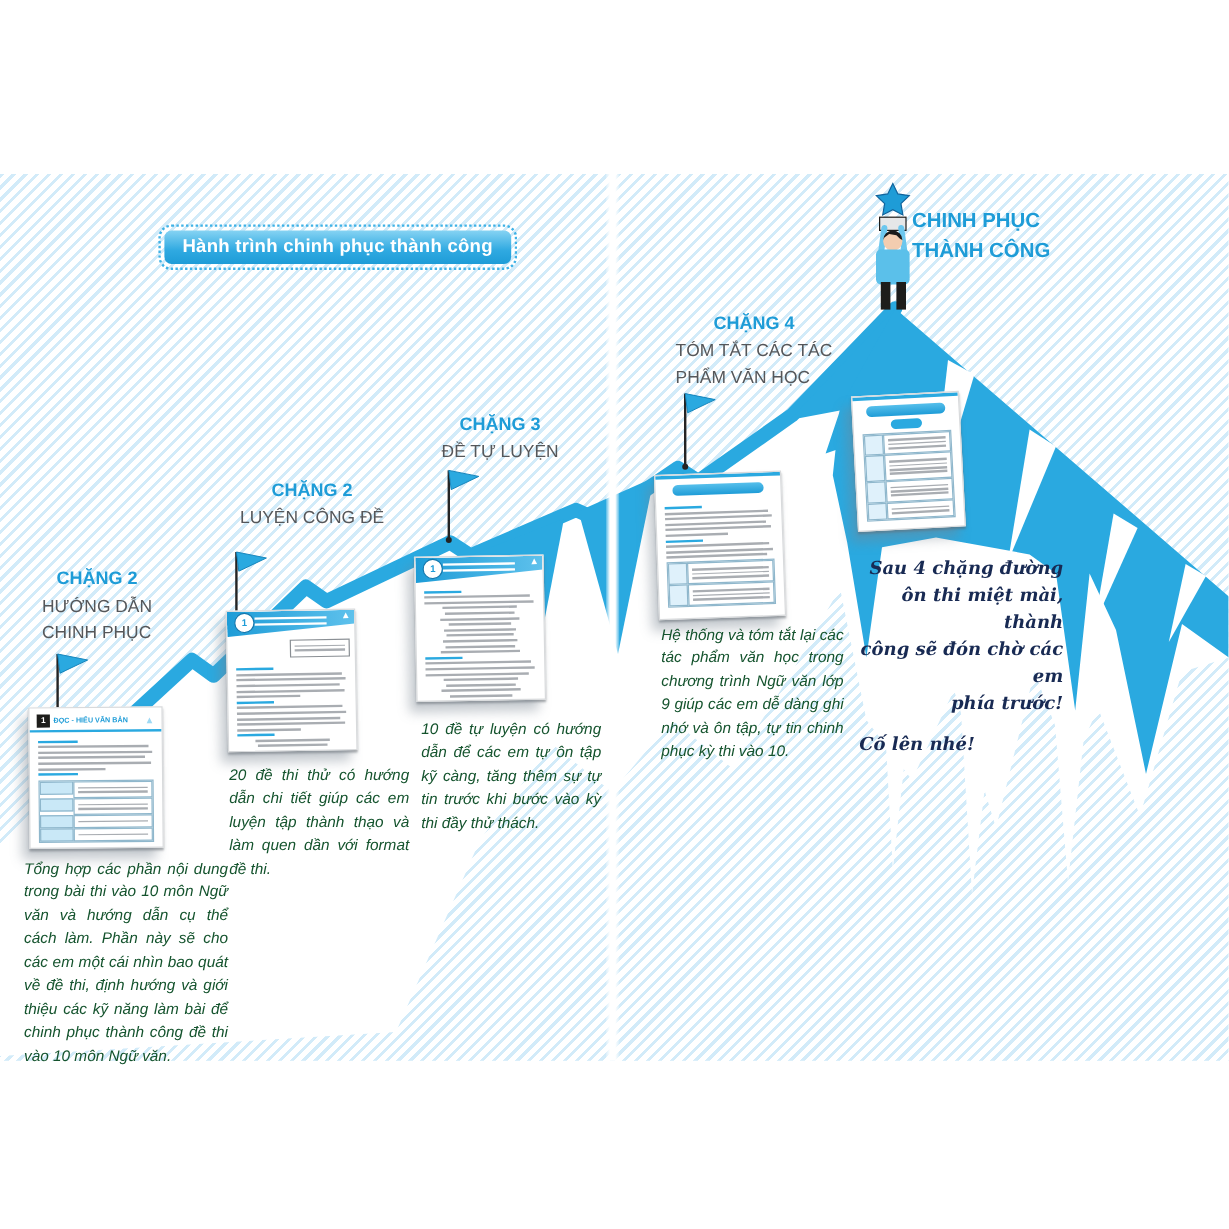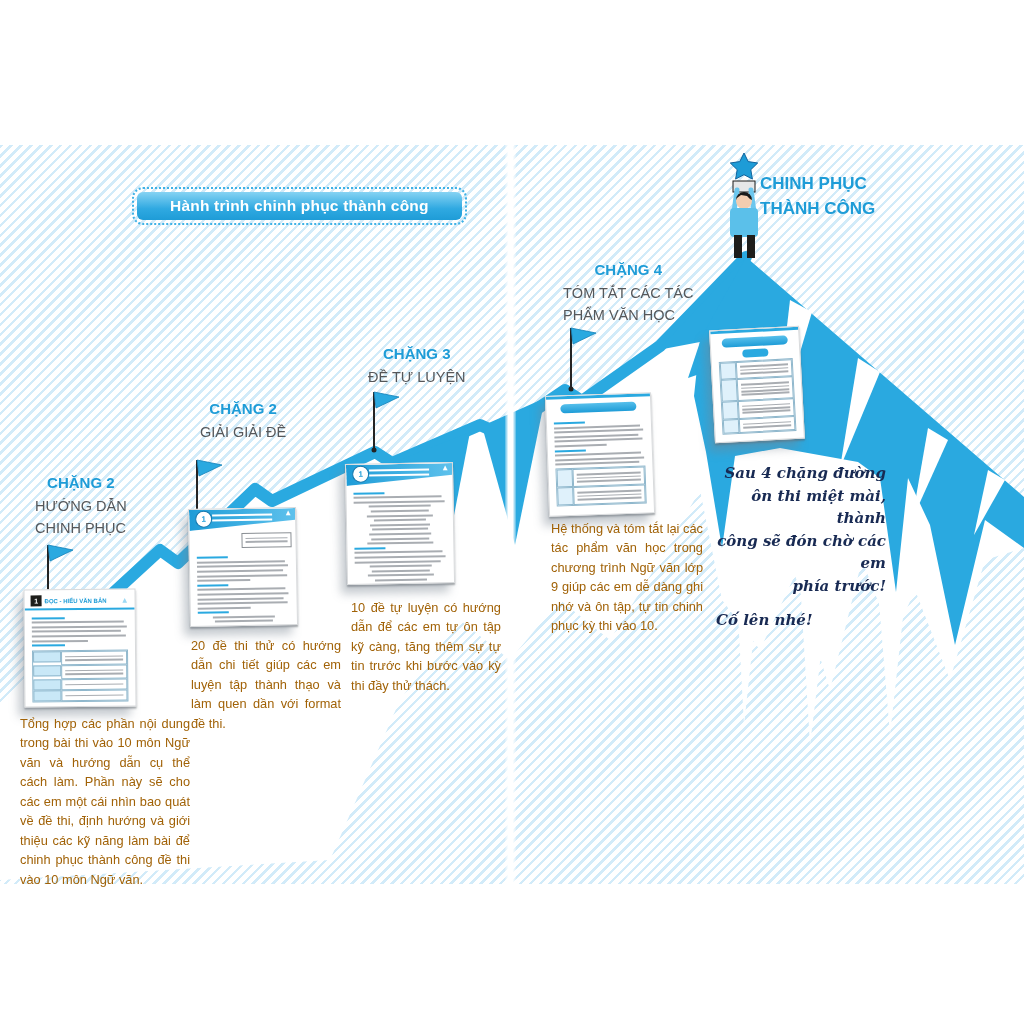--- a/index.html
+++ b/index.html
@@ -6,35 +6,35 @@
   #canvas{position:relative;width:1024px;height:1024px;overflow:hidden;background:#ffffff;
           font-family:"Liberation Sans",sans-serif;}
   
   #stripe-band{position:absolute;left:0;top:145px;width:1024px;height:739px;
     background:repeating-linear-gradient(135deg,#d2ebf9 0 2.5px,#ffffff 2.5px 7px);}
   
   #seam{position:absolute;left:505px;top:145px;width:11px;height:739px;
     background:linear-gradient(90deg,rgba(255,255,255,.2),#ffffff 30%,#ffffff 70%,rgba(255,255,255,.2));}
   svg.mtn{position:absolute;left:0;top:0;}
   
-  #title-badge{position:absolute;left:137px;top:192px;padding:5px 33px;border-radius:6px;
+  #title-badge{position:absolute;left:137px;top:192px;padding:5px 15px;border-radius:6px;
     background:linear-gradient(180deg,#86d3f3 0%,#2fa9e1 60%,#1e9cd7 100%);
     color:#ffffff;font-weight:bold;font-size:15.5px;letter-spacing:.2px;
     outline:2px dotted #3fb2e6;outline-offset:3px;}
   
   .stage{position:absolute;}
   .stage-num{color:#1e9cd7;font-weight:bold;font-size:15px;text-align:center;}
   .stage-title{color:#55575a;font-size:14.5px;line-height:1.5;margin-top:5px;white-space:pre-line;}
   #stage1{left:35px;top:474px;} #stage2{left:200px;top:400px;}
   #stage3{left:368px;top:345px;} #stage4{left:563px;top:261px;}
   
   #summit-label{position:absolute;left:760px;top:172px;color:#1e9cd7;font-weight:bold;
     font-size:17px;line-height:1.45;white-space:pre-line;}
   
-  .desc{position:absolute;color:#a16207;font-size:12.8px;line-height:1.52;text-align:justify;}
+  .desc{position:absolute;color:#14532d;font-size:12.8px;line-height:1.52;text-align:justify;font-style:italic;}
   #desc1{left:20px;top:714px;width:170px;}
   #desc2{left:191px;top:636px;width:150px;}
   #desc3{left:351px;top:598px;width:150px;}
   #desc4{left:551px;top:519px;width:152px;}
   
   #note{position:absolute;left:716px;top:462px;width:170px;color:#182a53;
     font-family:"DejaVu Serif",serif;font-style:italic;font-weight:bold;font-size:15px;line-height:1.5;}
   #note .body{white-space:pre-line;text-align:right;}
   #note .cheer{margin-top:12px;}
   
@@ -157,21 +157,21 @@
 
   <div id="title-badge">Hành trình chinh phục thành công</div>
 
   <div class="stage" id="stage1">
     <div class="stage-num">CHẶNG 2</div>
     <div class="stage-title">HƯỚNG DẪN
 CHINH PHỤC</div>
   </div>
   <div class="stage" id="stage2">
     <div class="stage-num">CHẶNG 2</div>
-    <div class="stage-title">GIẢI GIẢI ĐỀ</div>
+    <div class="stage-title">LUYỆN CÔNG ĐỀ</div>
   </div>
   <div class="stage" id="stage3">
     <div class="stage-num">CHẶNG 3</div>
     <div class="stage-title">ĐỀ TỰ LUYỆN</div>
   </div>
   <div class="stage" id="stage4">
     <div class="stage-num">CHẶNG 4</div>
     <div class="stage-title">TÓM TẮT CÁC TÁC
 PHẨM VĂN HỌC</div>
   </div>

